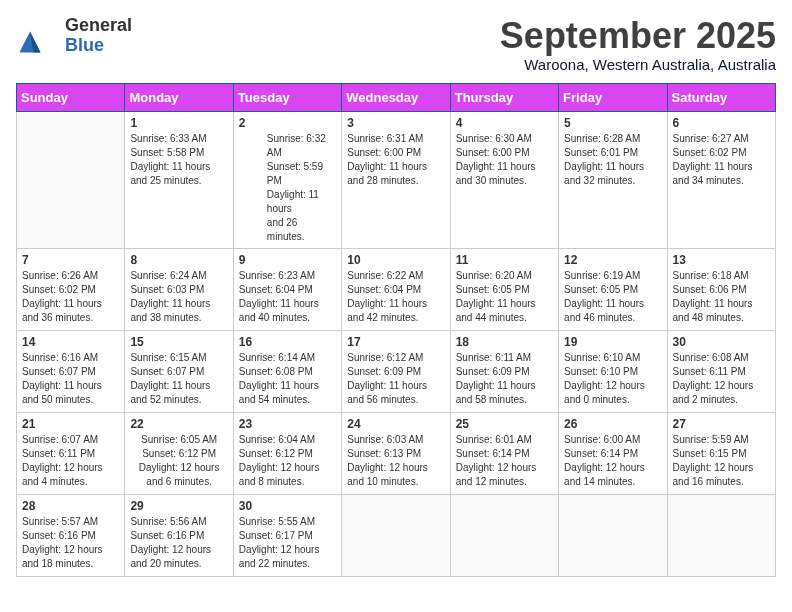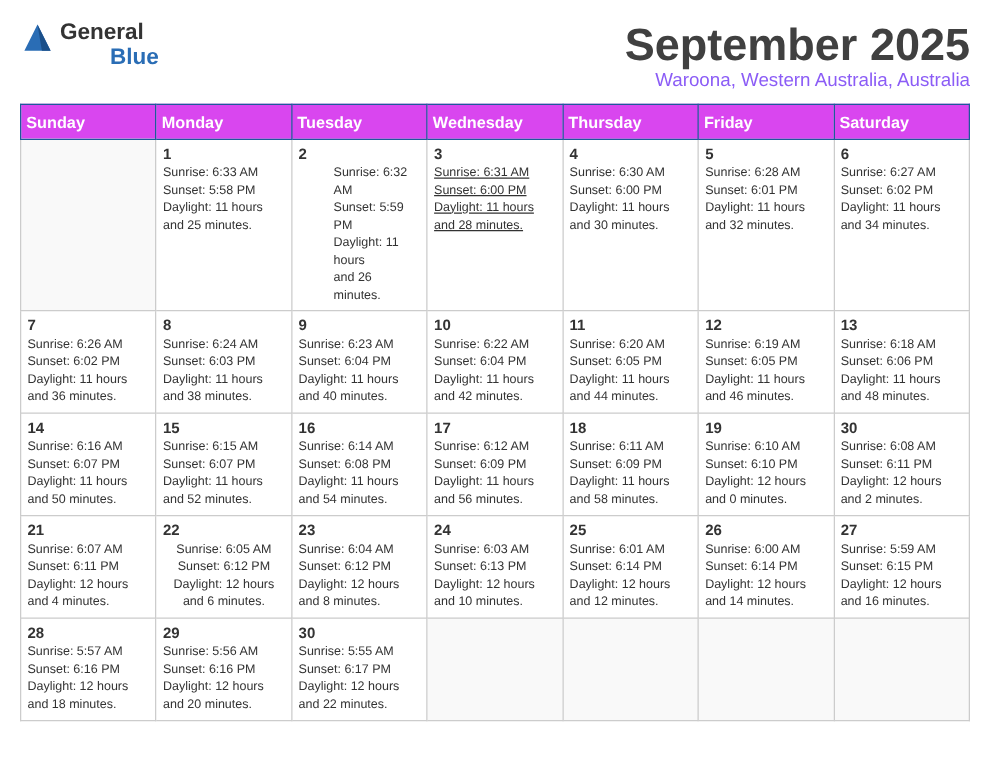--- a/index.html
+++ b/index.html
@@ -11,55 +11,54 @@
       padding: 16px;
     }
     .header {
       display: flex;
       align-items: flex-start;
       justify-content: space-between;
       margin-bottom: 10px;
     }
     .logo {
       display: flex;
-      align-items: flex-start;
-      gap: 4px;
+      align-items: flex-end;
+      gap: 21px;
     }
     .logo-text {
       display: flex;
       flex-direction: column;
       line-height: 1.1;
     }
     .logo-general {
       font-size: 18px;
       font-weight: bold;
       color: #333;
     }
     .logo-blue {
       font-size: 18px;
       font-weight: bold;
       color: #2a6db5;
-      margin-left: 40px;
     }
     .logo-icon {
       width: 28px;
       height: 28px;
     }
     .title-block {
       text-align: right;
     }
     .month-title {
       font-size: 36px;
       font-weight: bold;
       color: #404040;
       line-height: 1.1;
     }
     .location-subtitle {
       font-size: 15px;
-      color: #8b5cf6;
+      color: #0f172a;
     }
     .calendar {
       width: 100%;
       border-collapse: collapse;
       border: 1px solid #ccc;
     }
     .calendar th {
       background-color: #d946ef;
       color: #fff;
       font-size: 13px;
@@ -136,21 +135,21 @@
         </td>
         <td>
           <span class="day-num">2</span>
           <div class="day-info" style="white-space: pre-line; margin-left: 28px;">Sunrise: 6:32 AM
 Sunset: 5:59 PM
 Daylight: 11 hours
 and 26 minutes.</div>
         </td>
         <td>
           <span class="day-num">3</span>
-          <div class="day-info" style="white-space: pre-line; text-decoration: underline;">Sunrise: 6:31 AM
+          <div class="day-info" style="white-space: pre-line;">Sunrise: 6:31 AM
 Sunset: 6:00 PM
 Daylight: 11 hours
 and 28 minutes.</div>
         </td>
         <td>
           <span class="day-num">4</span>
           <div class="day-info" style="white-space: pre-line;">Sunrise: 6:30 AM
 Sunset: 6:00 PM
 Daylight: 11 hours
 and 30 minutes.</div>

